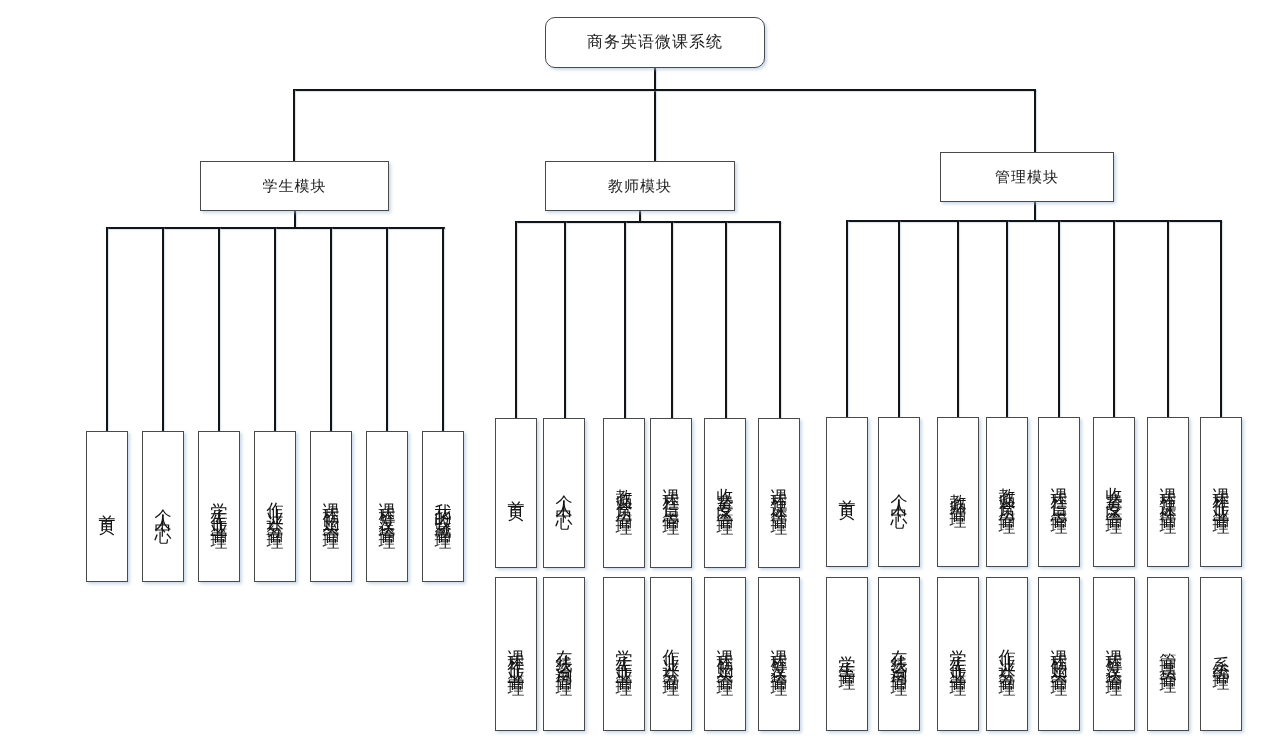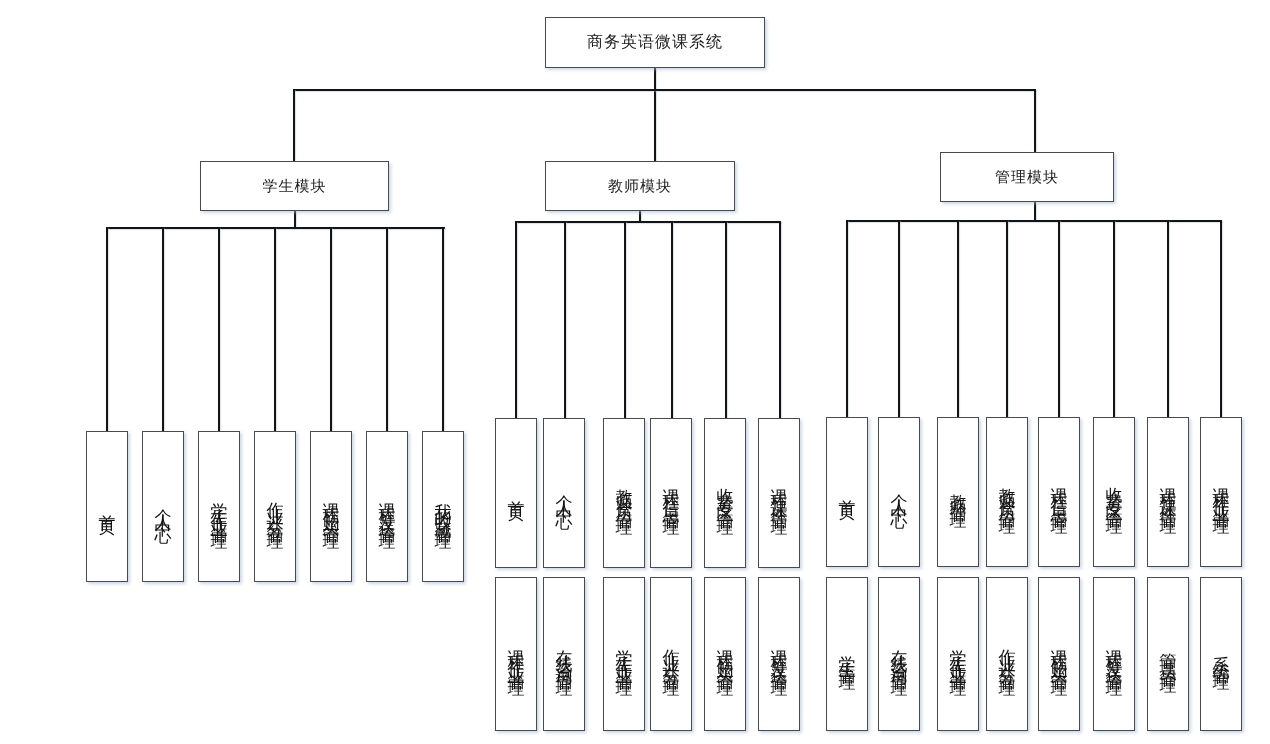--- a/index.html
+++ b/index.html
@@ -27,21 +27,21 @@
     border: 1.5px solid #4a4a4a;
     box-shadow: 2px 2px 3px rgba(160,185,215,0.55);
     display: flex;
     align-items: center;
     justify-content: center;
     font-size: 15px;
     letter-spacing: 1px;
     color: #1c1c1c;
     z-index: 2;
   }
-  .hbox.root { font-size: 16px; }
+  .hbox.root { font-size: 16px; border-radius: 10px; }
   
   .leaf {
     position: absolute;
     width: 42px;
     background: #ffffff;
     border: 1.4px solid #4a4a4a;
     box-shadow: 2px 2px 3px rgba(160,185,215,0.55);
     display: flex;
     align-items: center;
     justify-content: center;

